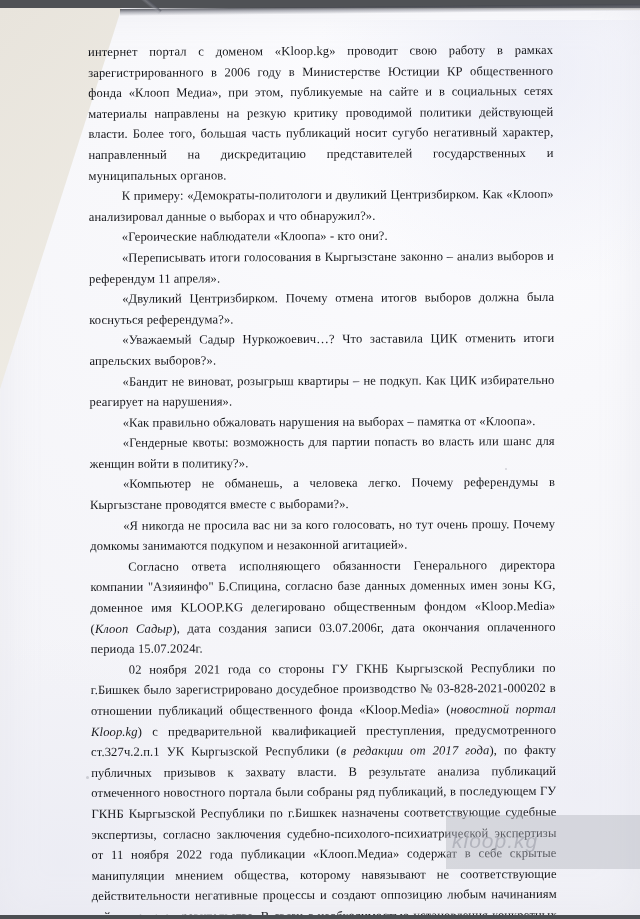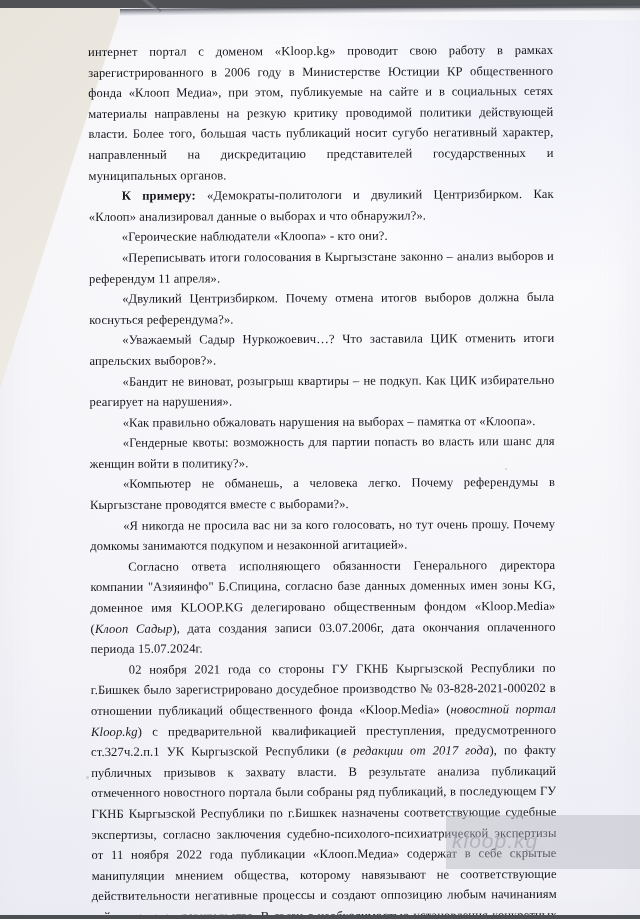--- a/index.html
+++ b/index.html
@@ -133,21 +133,21 @@
     margin: 0;
     text-indent: 0;
   }
   .page-text p.indent {
     text-indent: 33px;
   }
   .page-text p.indent-lg {
     text-indent: 38px;
   }
 
-  b, .bold { font-weight: 700; }
+  b, .bold { font-weight: 400; }
   i, .ital { font-style: italic; }
 
   
   .highlight-box {
     position: absolute;
     left: 446px;
     top: 815px;
     width: 194px;
     height: 54px;
     background: rgba(176,178,186,0.42);

